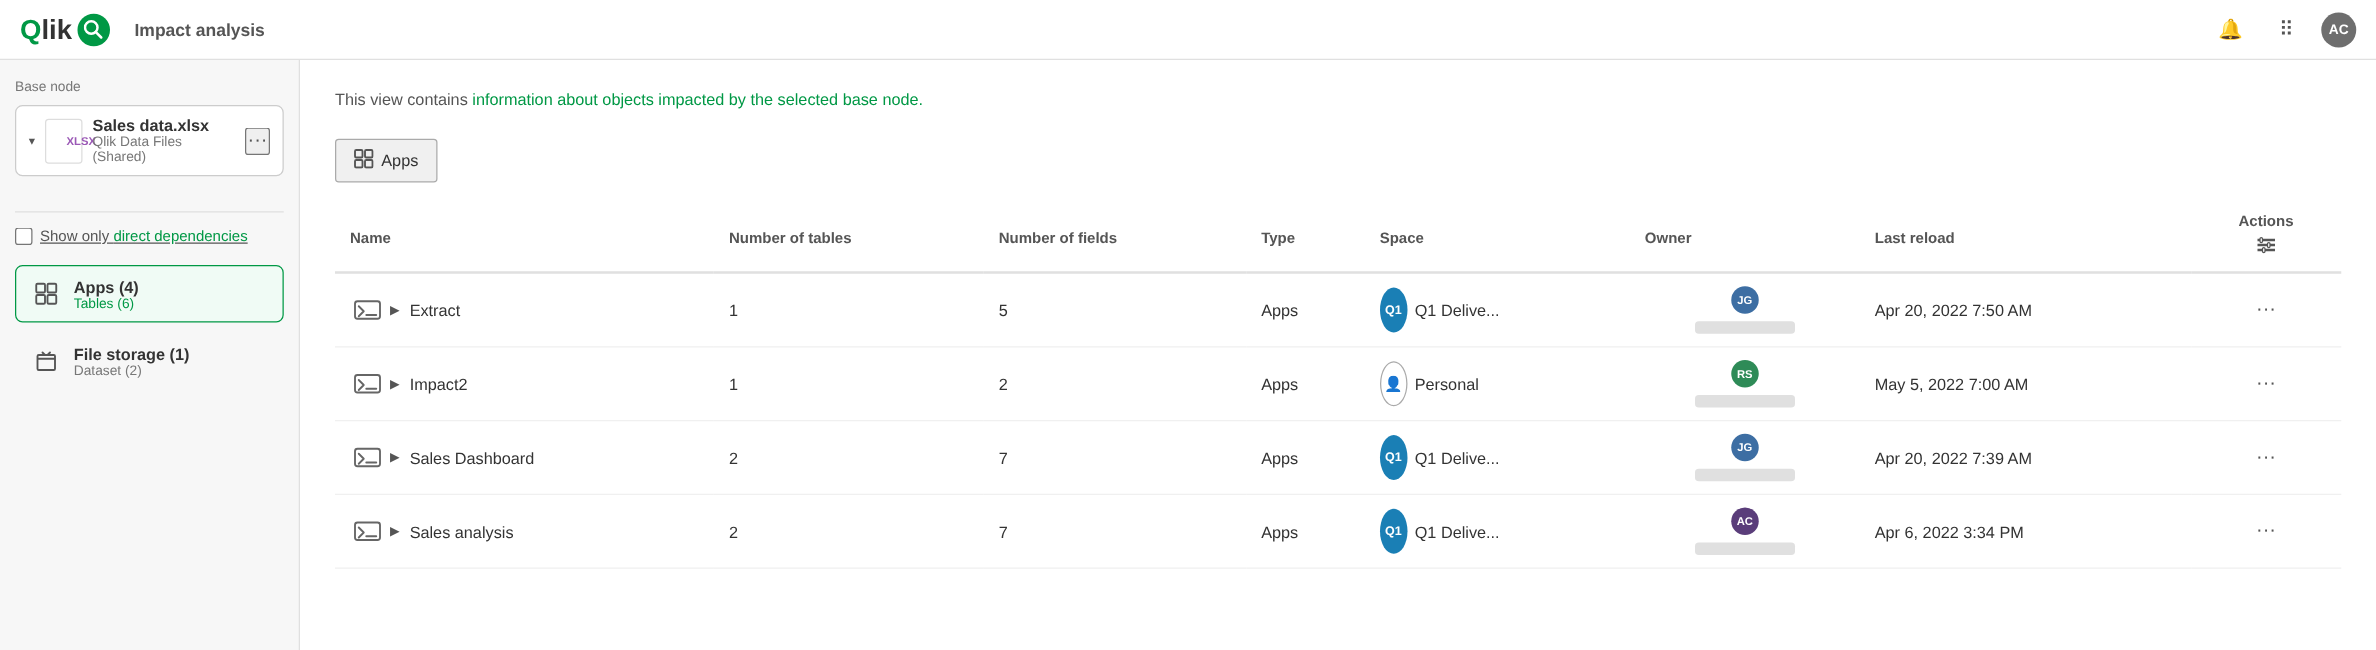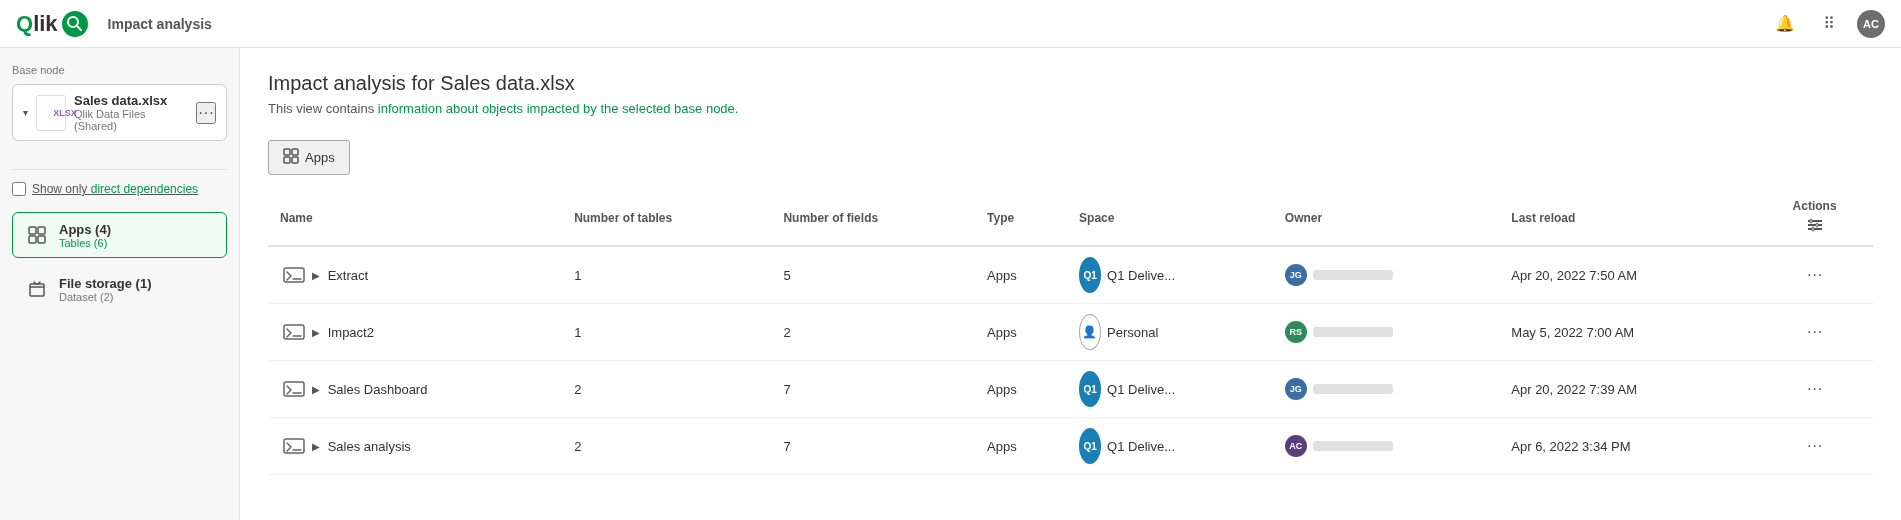--- a/index.html
+++ b/index.html
@@ -76,21 +76,21 @@
 
     .row-icon { width: 28px; height: 28px; display: flex; align-items: center; justify-content: center; color: #666; flex-shrink: 0; }
     .row-expand { color: #555; font-size: 10px; margin-right: 4px; }
     .row-name-cell { display: flex; align-items: center; gap: 4px; }
     .row-name { font-weight: 500; }
 
     .space-cell { display: flex; align-items: center; gap: 6px; }
     .space-icon { width: 22px; height: 36px; border-radius: 50%; background: #1a7fb5; display: flex; align-items: center; justify-content: center; color: #fff; font-size: 9px; flex-shrink: 0; }
     .space-icon.personal { background: #fff; border: 1px solid #aaa; color: #555; }
 
-    .owner-cell { display: flex; align-items: center; gap: 6px; }
+    .owner-cell { display: flex; align-items: center; gap: 6px; flex-direction: column; }
     .owner-avatar { width: 22px; height: 22px; border-radius: 50%; display: flex; align-items: center; justify-content: center; color: #fff; font-size: 9px; font-weight: 600; flex-shrink: 0; }
     .owner-redacted { background: #e0e0e0; border-radius: 3px; height: 10px; width: 80px; display: inline-block; }
 
     .actions-cell { display: flex; align-items: center; justify-content: center; }
     .more-btn { background: none; border: none; cursor: pointer; color: #555; font-size: 16px; padding: 4px 6px; border-radius: 3px; }
 
     .col-icon-btn { background: none; border: none; cursor: pointer; color: #555; font-size: 16px; }
 
     .th-actions { display: flex; align-items: center; gap: 4px; flex-direction: column; }
   </style>
@@ -171,21 +171,20 @@
         </svg>
       </div>
       <div class="filter-item-info">
         <div class="filter-item-name">File storage (1)</div>
         <div class="filter-item-sub" style="color:#777;">Dataset (2)</div>
       </div>
     </div>
   </aside>
 
   <main class="content-area">
-    <h1 class="content-title">Impact analysis for Sales data.xlsx</h1>
     <p class="content-desc">
       <span>This view contains </span><a href="#">information about objects impacted by the selected base node.</a>
     </p>
 
     <div class="tab-bar">
       <button class="tab-btn active">
         <span class="tab-icon">
           <svg width="16" height="16" viewBox="0 0 16 16" fill="none">
             <rect x="1" y="1" width="6" height="6" rx="1" stroke="#555" stroke-width="1.5"></rect>
             <rect x="9" y="1" width="6" height="6" rx="1" stroke="#555" stroke-width="1.5"></rect>

